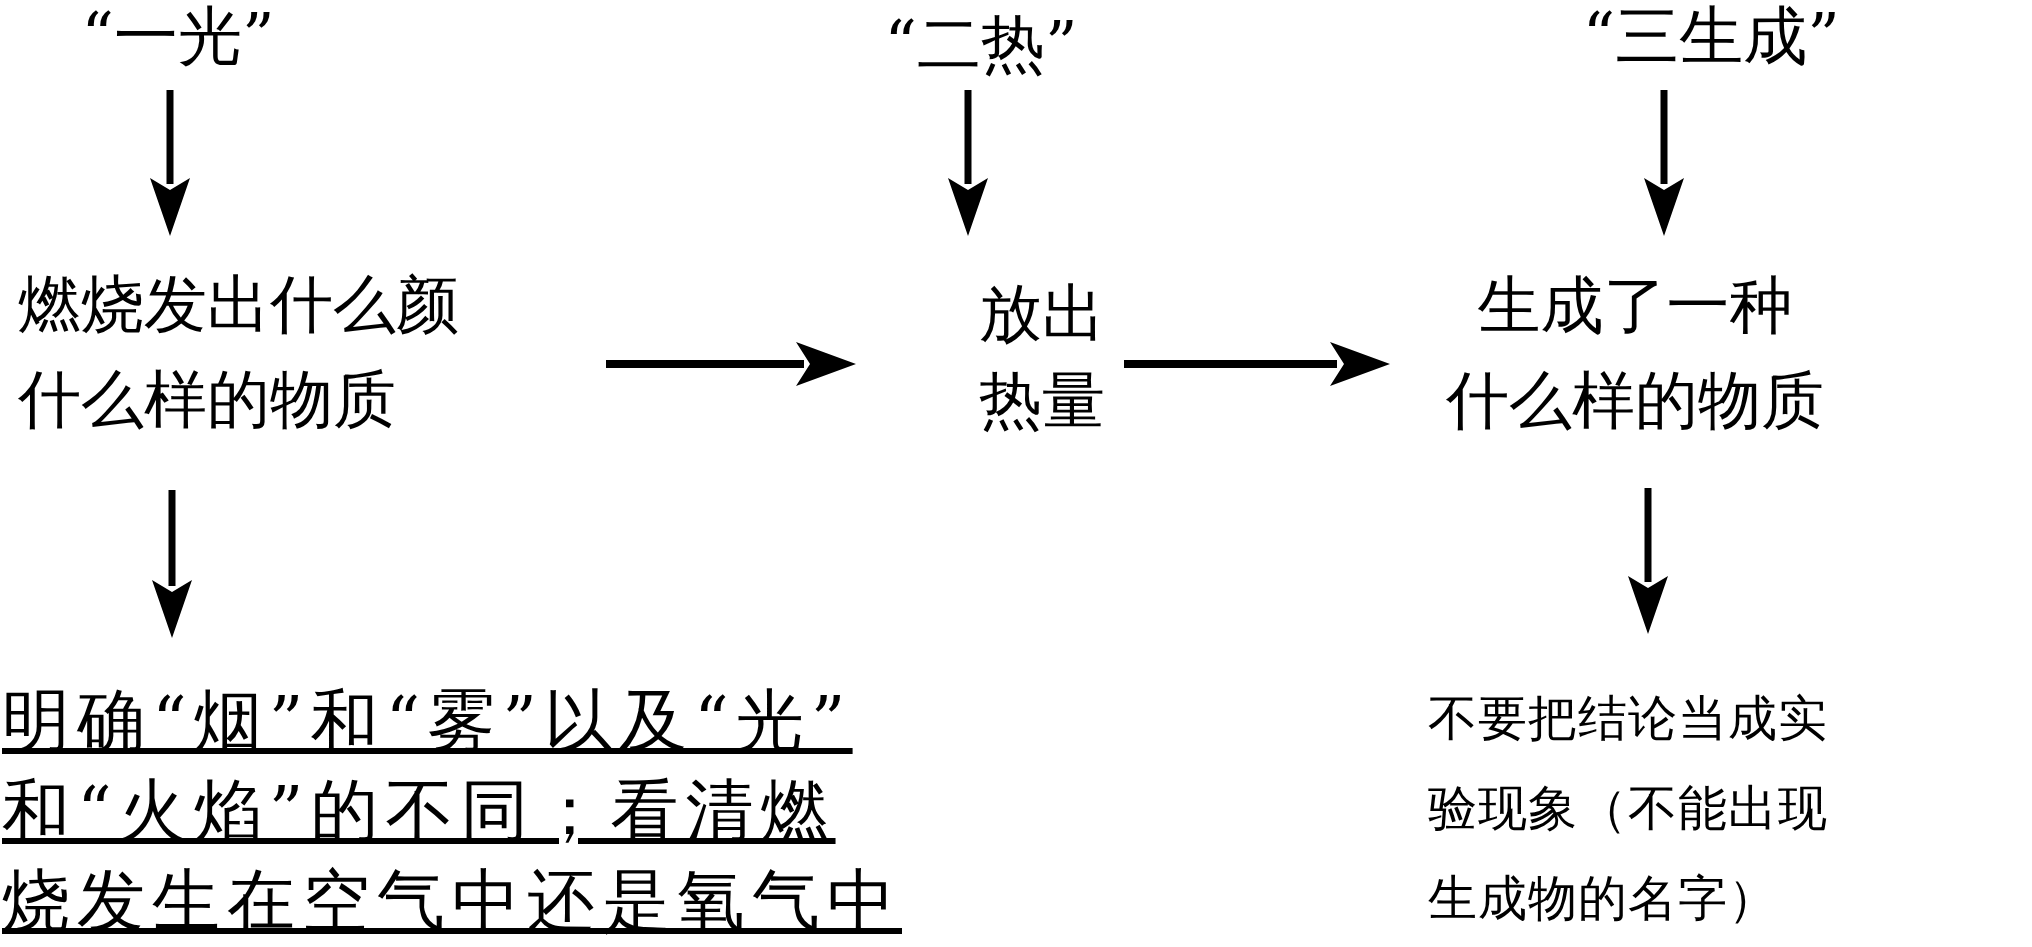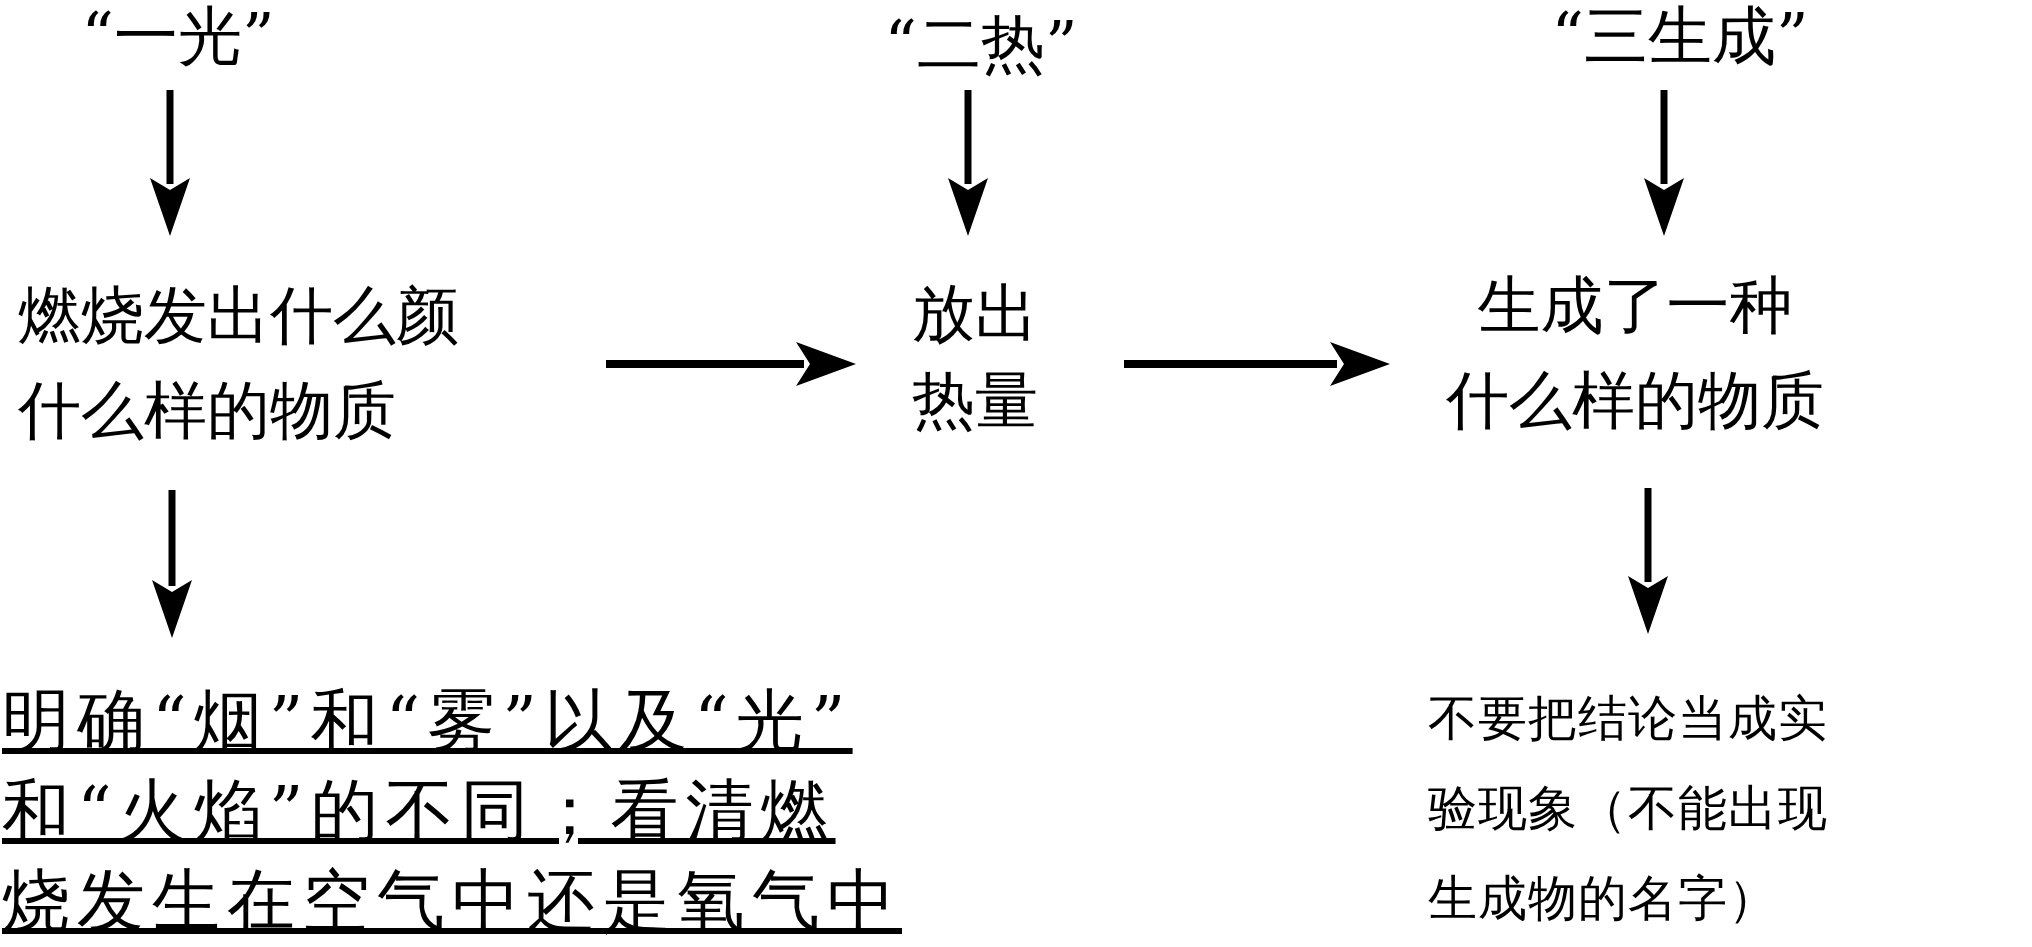--- a/index.html
+++ b/index.html
@@ -14,21 +14,21 @@
   }
   .abs { position: absolute; white-space: nowrap; }
   .title {
     font-size: 64px;
     line-height: 72px;
     text-align: center;
     font-weight: 500;
   }
   .boxtext { font-size: 63px; }
   .box-left   { line-height: 95px; text-align: left; }
-  .box-mid    { line-height: 87px; text-align: center; }
+  .box-mid    { line-height: 87px; text-align: right; }
   .box-right  { line-height: 95px; text-align: center; }
   .note {
     line-height: 90px;
     text-align: left;
   }
   .note-left  { font-size: 68px; letter-spacing: 7px; }
   .note-right { font-size: 49px; letter-spacing: 1px; }
   .arrow-svg { display: block; }
   .arrow-svg line    { stroke: #000000; }
   .arrow-svg polygon { fill: #000000; }
@@ -38,21 +38,21 @@
 
 <div id="canvas">
 
   <div class="abs title" style="left:53px; top:0; width:250px;">“一光”</div>
 
   <svg class="abs arrow-svg" style="left:148px; top:88px;" width="44" height="148" viewBox="0 0 44 148" aria-hidden="true">
     <line x1="22" y1="2" x2="22" y2="96" stroke-width="7"></line>
     <polygon points="22,148 2,90 22,102 42,90"></polygon>
   </svg>
 
-  <div class="abs boxtext box-left" style="left:18px; top:268px;">
+  <div class="abs boxtext box-left" style="left:18px; top:257px;">
     <div>燃烧发出什么颜</div>
     <div>什么样的物质</div>
   </div>
 
   <svg class="abs arrow-svg" style="left:604px; top:336px;" width="252" height="56" viewBox="0 0 252 56" aria-hidden="true">
     <line x1="2" y1="28" x2="200" y2="28" stroke-width="8"></line>
     <polygon points="252,28 192,6 206,28 192,50"></polygon>
   </svg>
 
   <svg class="abs arrow-svg" style="left:150px; top:488px;" width="44" height="150" viewBox="0 0 44 150" aria-hidden="true">
@@ -76,21 +76,21 @@
   <div class="abs boxtext box-mid" style="left:845px; top:270px; width:260px;">
     <div>放出</div>
     <div>热量</div>
   </div>
 
   <svg class="abs arrow-svg" style="left:1122px; top:336px;" width="268" height="56" viewBox="0 0 268 56" aria-hidden="true">
     <line x1="2" y1="28" x2="215" y2="28" stroke-width="8"></line>
     <polygon points="268,28 208,6 222,28 208,50"></polygon>
   </svg>
 
-  <div class="abs title" style="left:1520px; top:0; width:320px;">“三生成”</div>
+  <div class="abs title" style="left:1520px; top:0; width:320px;text-align:right;">“三生成”</div>
 
   <svg class="abs arrow-svg" style="left:1642px; top:88px;" width="44" height="148" viewBox="0 0 44 148" aria-hidden="true">
     <line x1="22" y1="2" x2="22" y2="96" stroke-width="7"></line>
     <polygon points="22,148 2,90 22,102 42,90"></polygon>
   </svg>
 
   <div class="abs boxtext box-right" style="left:1385px; top:258px; width:500px;">
     <div>生成了一种</div>
     <div>什么样的物质</div>
   </div>

